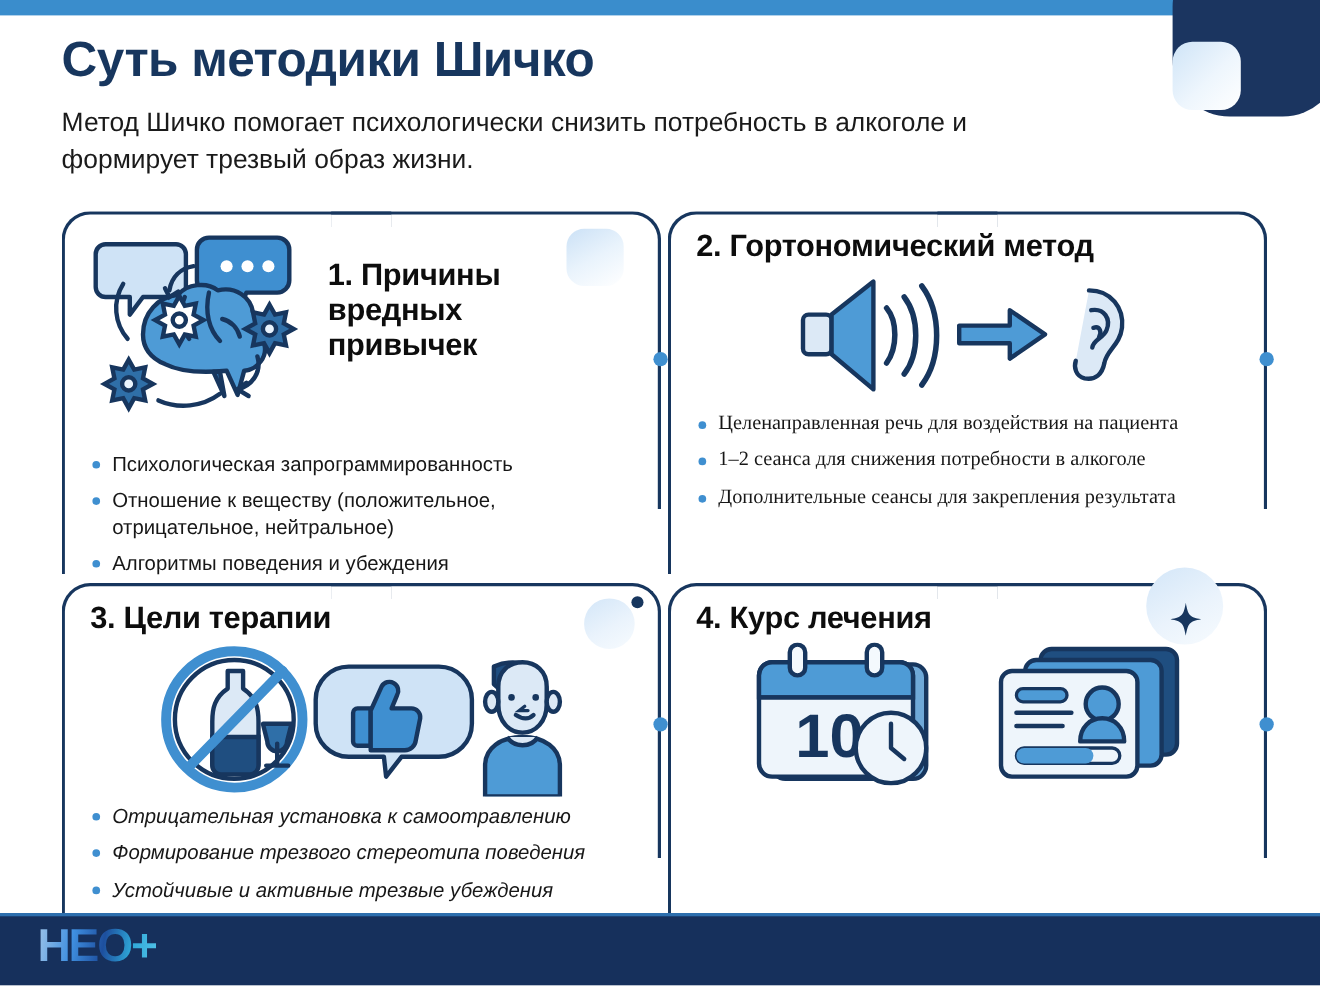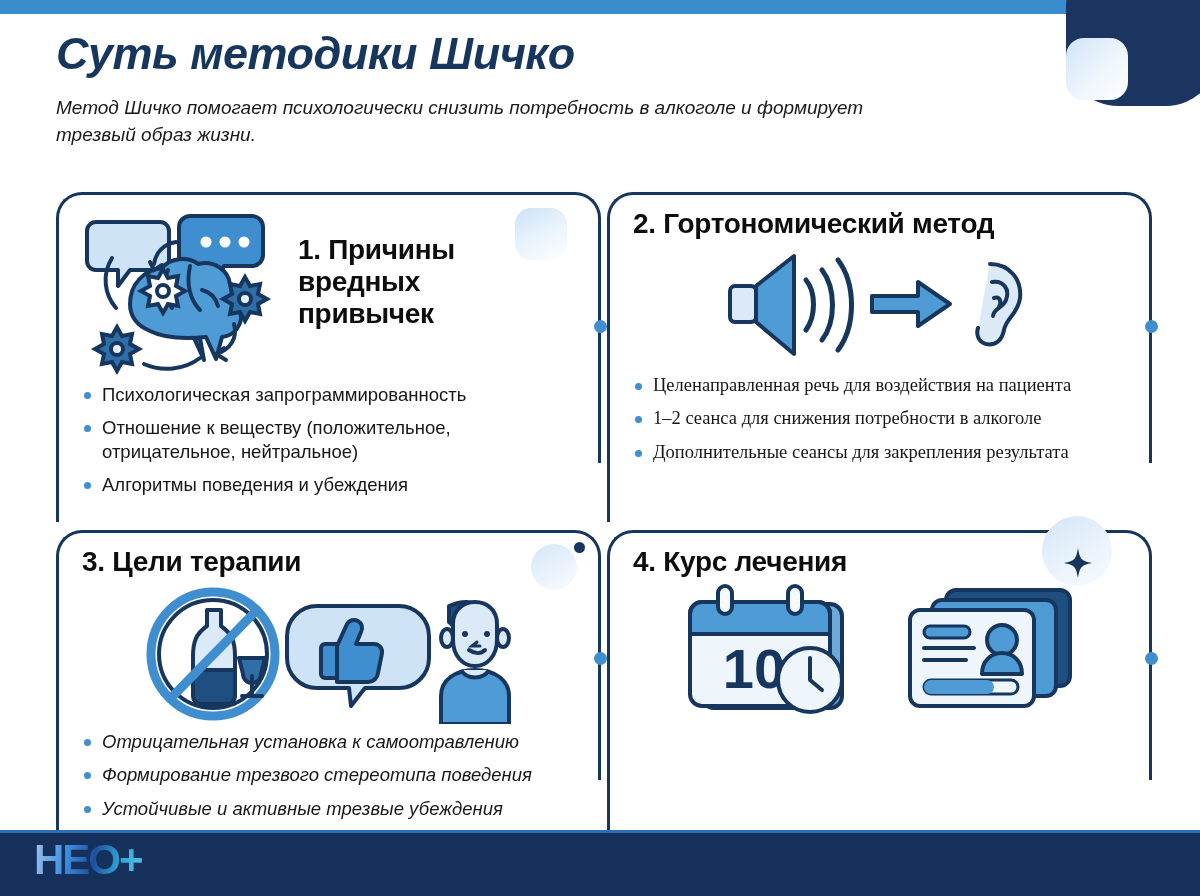--- a/index.html
+++ b/index.html
@@ -27,31 +27,31 @@
   }
   .corner-softsq {
     position: absolute;
     right: 72px; top: 38px;
     width: 62px; height: 62px;
     border-radius: 18px;
     background: linear-gradient(135deg, #cfe4f7 0%, #eef6fd 55%, #ffffff 100%);
   }
 
   
-  .header { position: absolute; left: 56px; top: 30px; width: 1000px; font-style: italic; }
+  .header { position: absolute; left: 56px; top: 30px; width: 1000px; }
   .page-title {
     font-size: 45px;
     font-weight: 700;
     color: #17365e;
     letter-spacing: -0.5px;
     line-height: 1.05;
   }
   .page-subtitle {
     margin-top: 18px;
-    font-size: 19px;
+    font-size: 24px;
     line-height: 1.42;
     color: #1a1a1a;
     max-width: 860px;
   }
 
   
   .grid {
     position: absolute;
     left: 56px; top: 192px;
     width: 1096px;
@@ -224,21 +224,21 @@
             <path d="M68 54 l4 8 l8 -5" fill="none" stroke="#17365e" stroke-width="4" stroke-linecap="round"></path>
             <path d="M152 116 c4 14 -4 26 -18 30" fill="none" stroke="#17365e" stroke-width="4" stroke-linecap="round"></path>
             <path d="M142 140 l-8 6 l10 6" fill="none" stroke="#17365e" stroke-width="4" stroke-linecap="round"></path>
             <path d="M30 50 c-10 16 -8 36 4 50" fill="none" stroke="#17365e" stroke-width="4" stroke-linecap="round"></path>
             <path d="M62 156 c18 8 40 6 56 -6" fill="none" stroke="#17365e" stroke-width="4" stroke-linecap="round"></path>
           </svg>
         </div>
         <div class="card-title" style="width:230px; margin-top:26px;">1. Причины вредных привычек</div>
       </div>
 
-      <ul class="bullets" style="margin-top:5px;">
+      <ul class="bullets" style="margin-top:32px;">
         <li>Психологическая запрограммированность</li>
         <li>Отношение к веществу (положительное, отрицательное, нейтральное)</li>
         <li>Алгоритмы поведения и убеждения</li>
       </ul>
     </div>
   </div>
 
   <div class="card">
     <div class="frame-l"></div>
     <div class="frame-r"></div>

